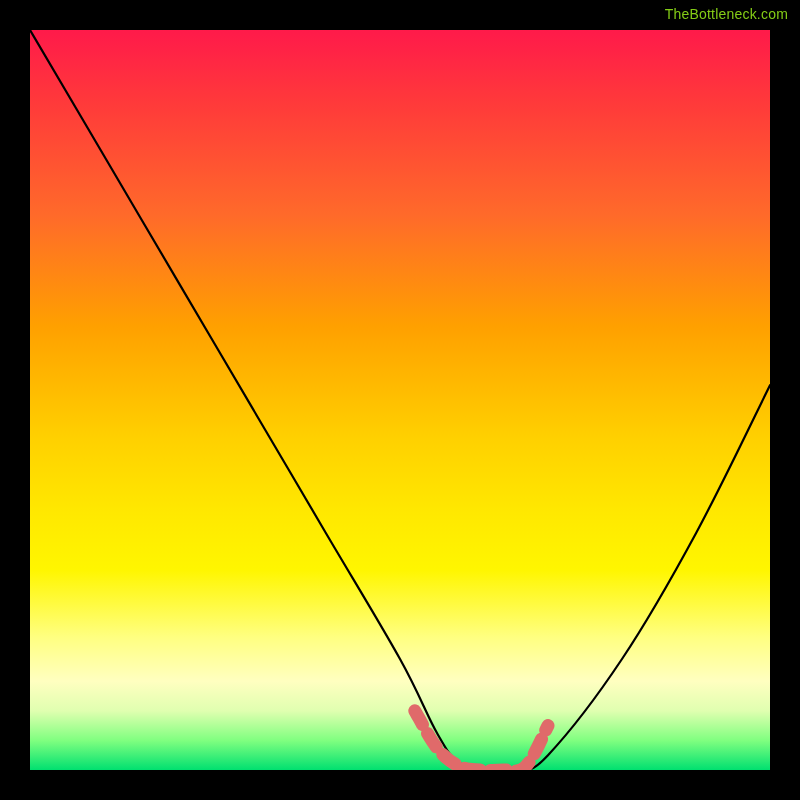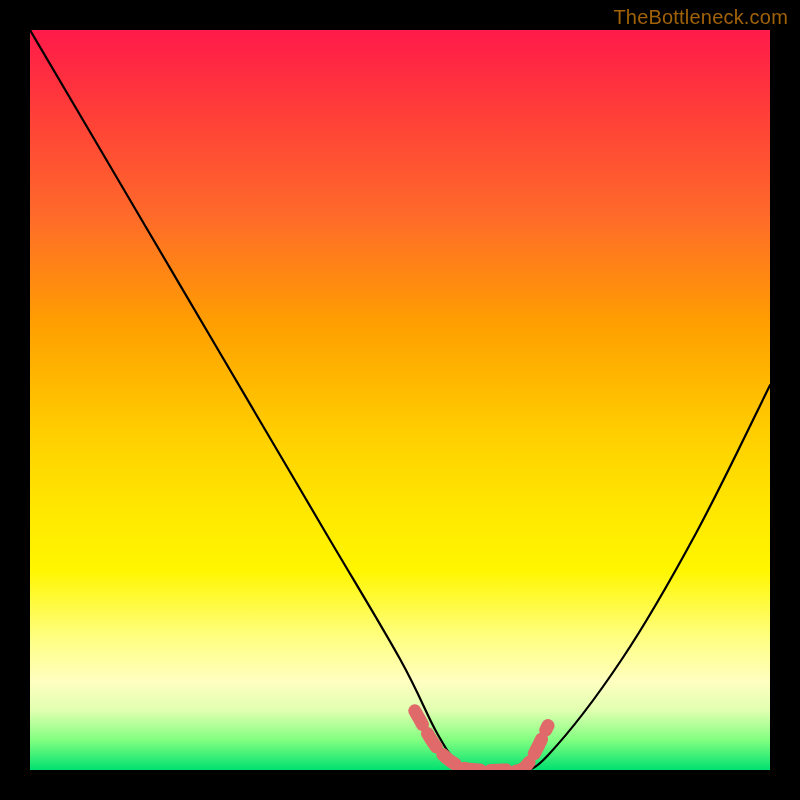--- a/index.html
+++ b/index.html
@@ -34,22 +34,22 @@
       #ffffc0 88%,
       #e0ffb0 92%,
       #80ff80 96%,
       #00e070 100%);
   }
   .watermark {
     position: absolute;
     top: 6px;
     right: 12px;
     font-family: Arial, Helvetica, sans-serif;
-    font-size: 20px;
-    color: #a16207;
+    font-size: 14px;
+    color: #84cc16;
     letter-spacing: 0.2px;
   }
   svg.curve {
     position: absolute;
     left: 0;
     top: 0;
     width: 740px;
     height: 740px;
     pointer-events: none;
   }

